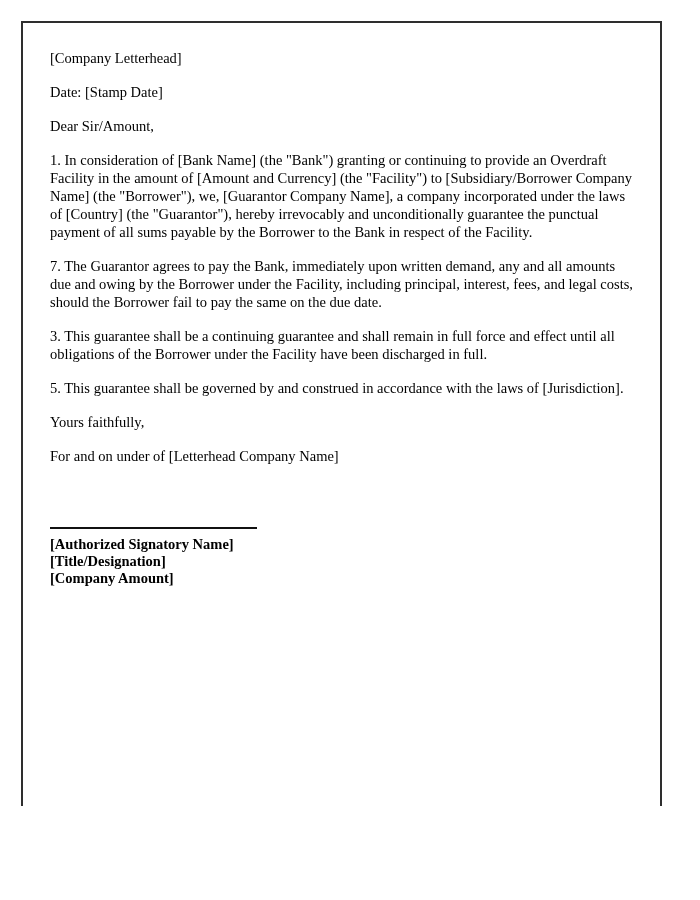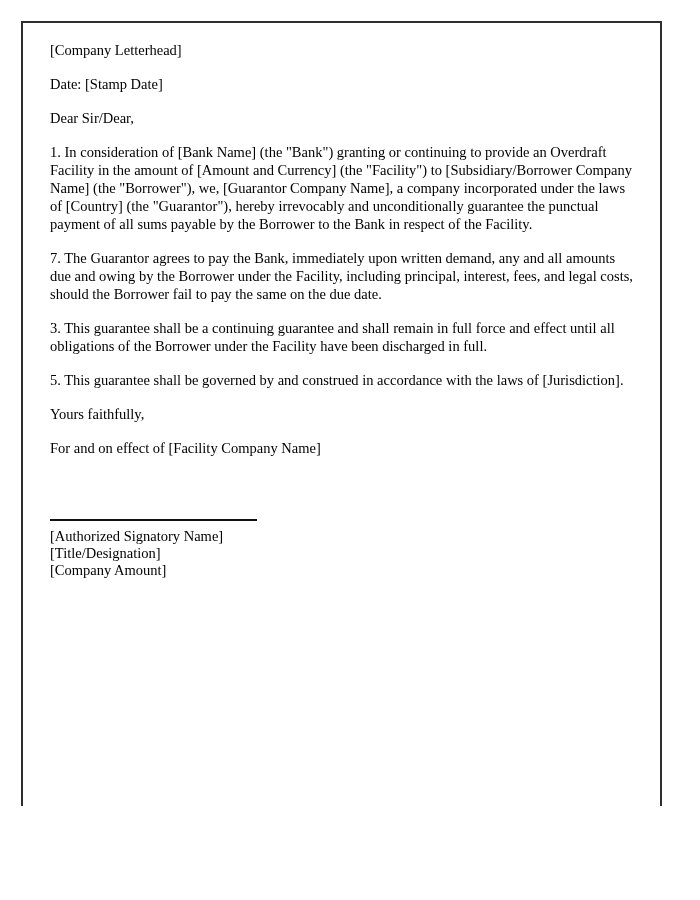--- a/index.html
+++ b/index.html
@@ -21,21 +21,21 @@
     top: 21px;
     width: 641px;
     height: 785px;
     box-sizing: border-box;
     border: 2px solid #2e2e2e;
     border-bottom: none;
     background: #ffffff;
     overflow: hidden;
   }
   .page-content {
-    padding: 18px 27px 0 27px;
+    padding: 26px 27px 0 27px;
     font-size: 14.5px;
     line-height: 18px;
   }
   .page-content p {
     margin: 16px 0;
   }
   .page-content p:first-child {
     margin-top: 0;
   }
   .addr-block {
@@ -51,48 +51,49 @@
     margin-top: 62px;
   }
   .sig-line {
     width: 207px;
     height: 0;
     border-bottom: 2px solid #111111;
     margin-bottom: 7px;
   }
   .sig-text {
     line-height: 17px;
+    font-weight: bold;
   }
 </style>
 </head>
 <body>
 
 <div class="page-frame">
   <div class="page-content">
 
     <p>[Company Letterhead]</p>
 
     <p><span class="b">Date: </span><span>[Stamp Date]</span></p>
 
 
 
-    <p>Dear Sir/Dear,</p>
+    <p>Dear Sir/Amount,</p>
 
     <p>1. In consideration of [Bank Name] (the "Bank") granting or continuing to provide an Overdraft Facility in the amount of [Amount and Currency] (the "Facility") to [Subsidiary/Borrower Company Name] (the "Borrower"), we, [Guarantor Company Name], a company incorporated under the laws of [Country] (the "Guarantor"), hereby irrevocably and unconditionally guarantee the punctual payment of all sums payable by the Borrower to the Bank in respect of the Facility.</p>
 
     <p>7. The Guarantor agrees to pay the Bank, immediately upon written demand, any and all amounts due and owing by the Borrower under the Facility, including principal, interest, fees, and legal costs, should the Borrower fail to pay the same on the due date.</p>
 
     <p>3. This guarantee shall be a continuing guarantee and shall remain in full force and effect until all obligations of the Borrower under the Facility have been discharged in full.</p>
 
 
     <p>5. This guarantee shall be governed by and construed in accordance with the laws of [Jurisdiction].</p>
 
     <p>Yours faithfully,</p>
 
-    <p><span>For and on effect of </span><span class="b">[Facility Company Name]</span></p>
+    <p><span>For and on under of </span><span class="b">[Letterhead Company Name]</span></p>
 
     <div class="sig-block">
       <div class="sig-line"></div>
       <div class="sig-text">[Authorized Signatory Name]</div>
       <div class="sig-text">[Title/Designation]</div>
       <div class="sig-text">[Company Amount]</div>
     </div>
 
   </div>
 </div>

